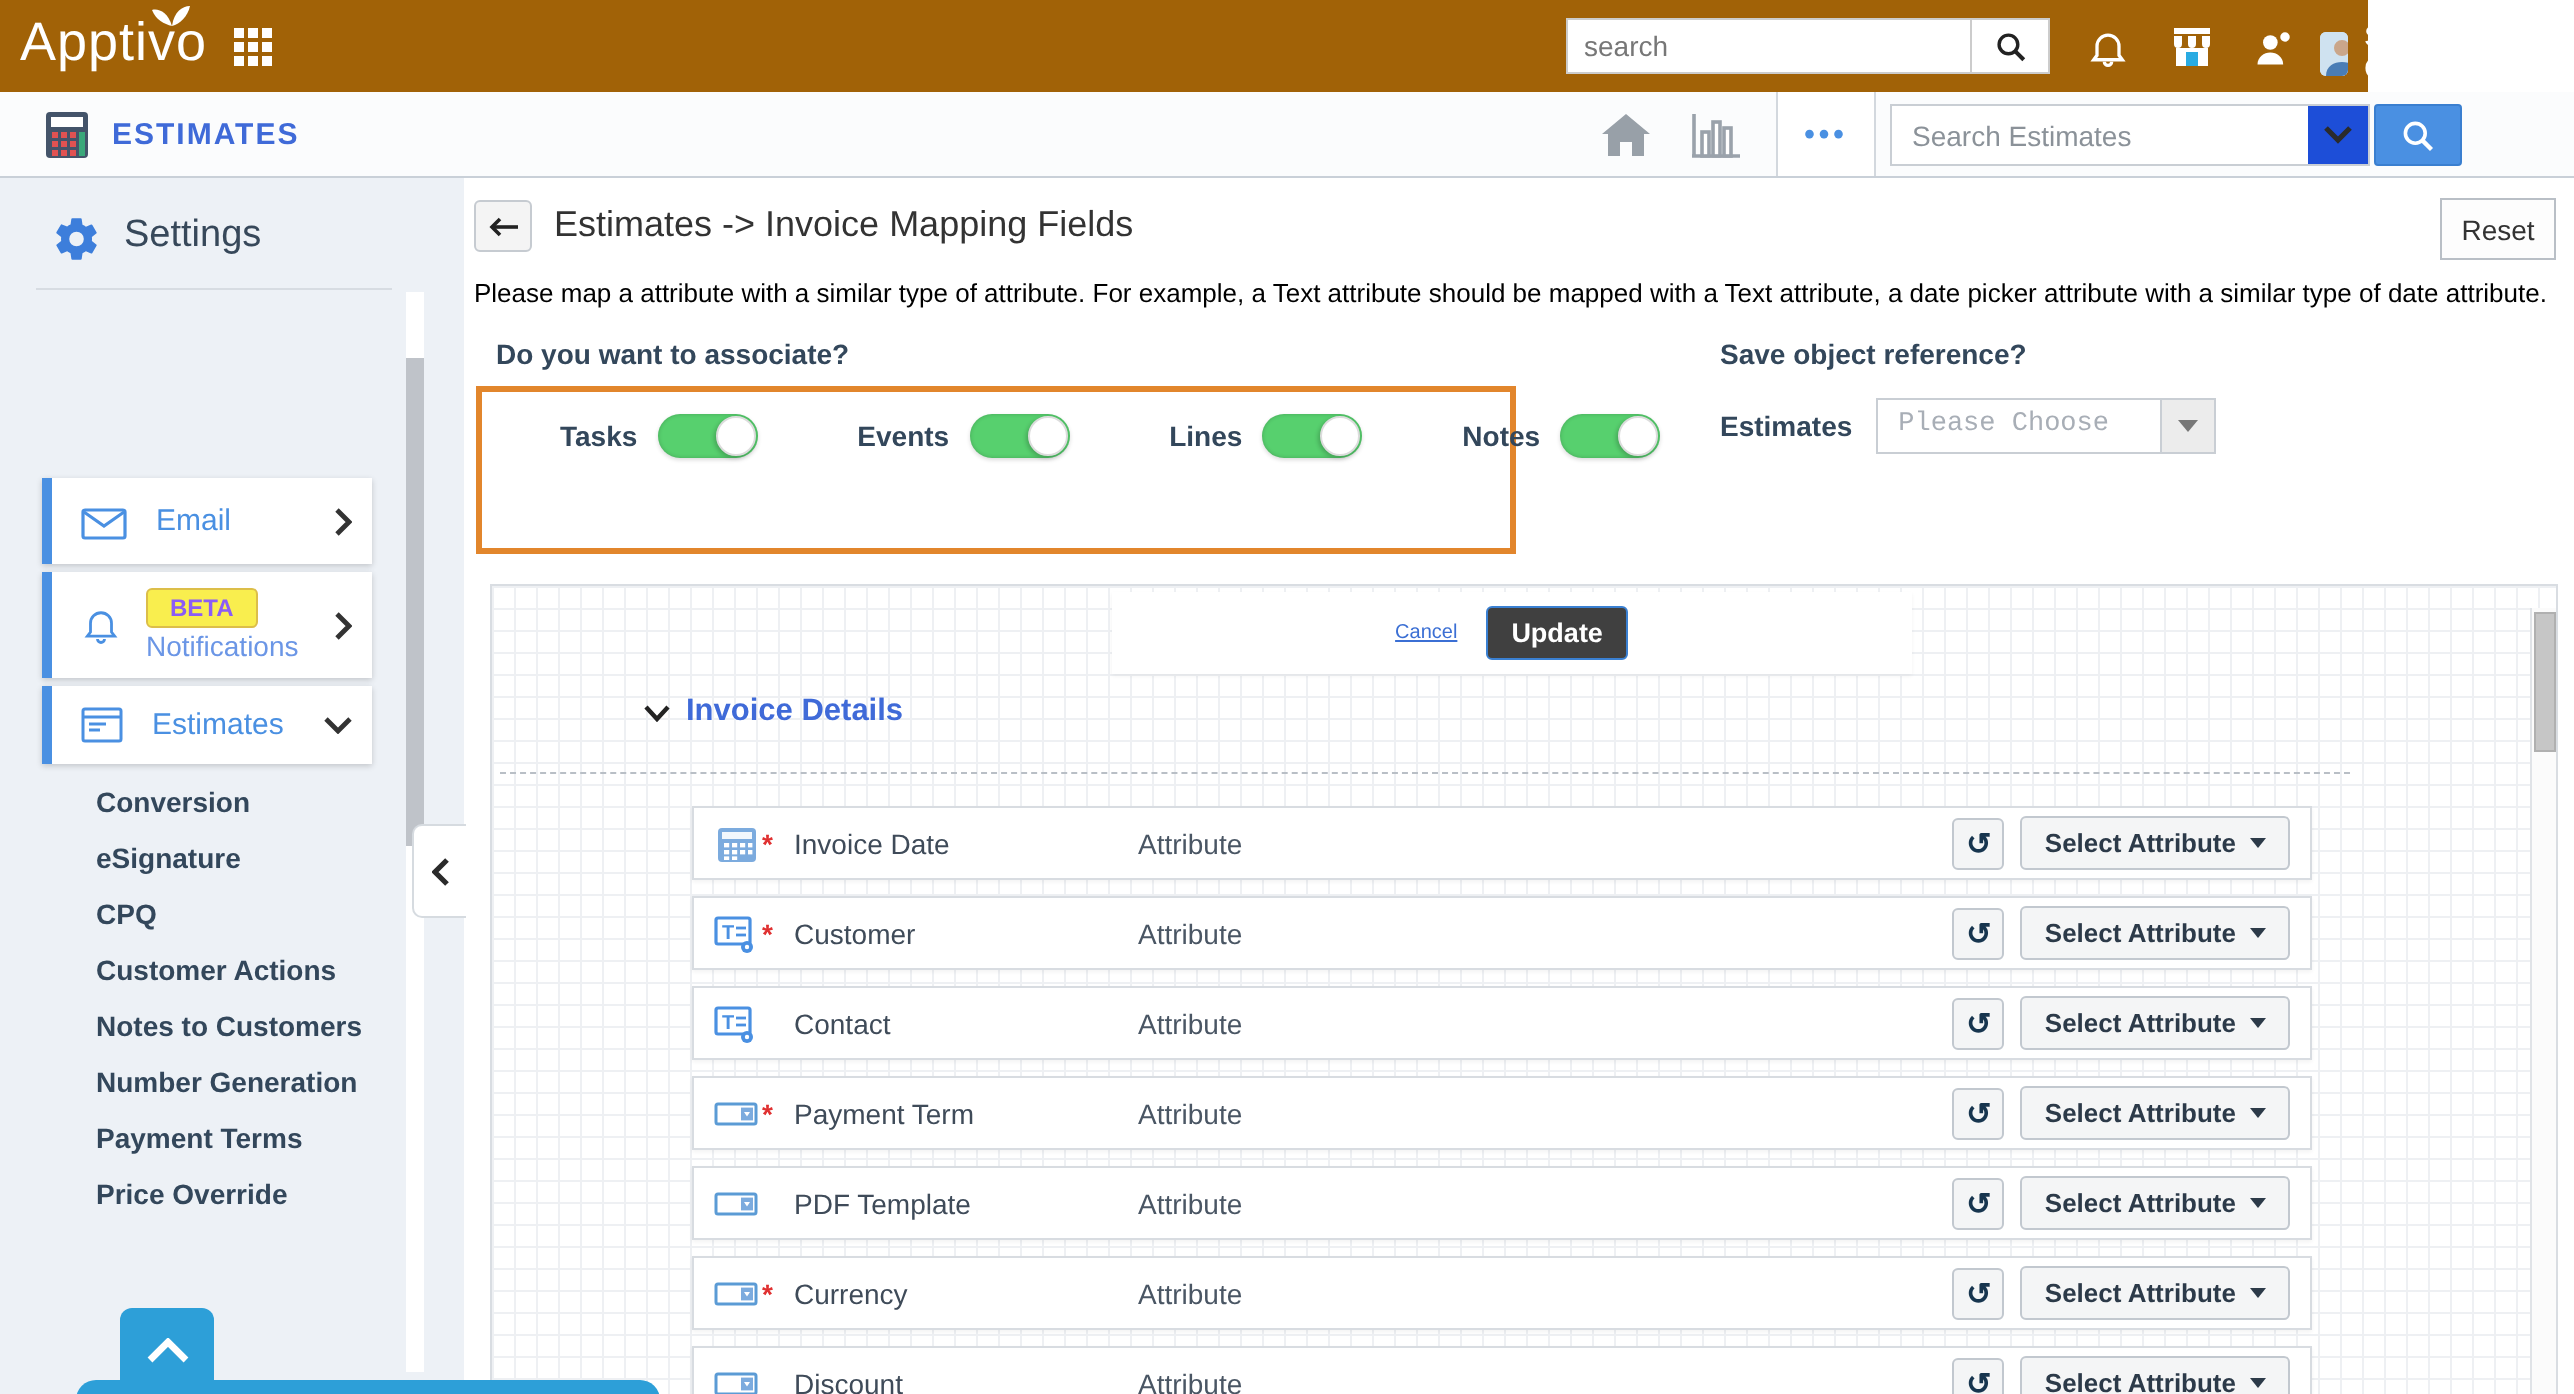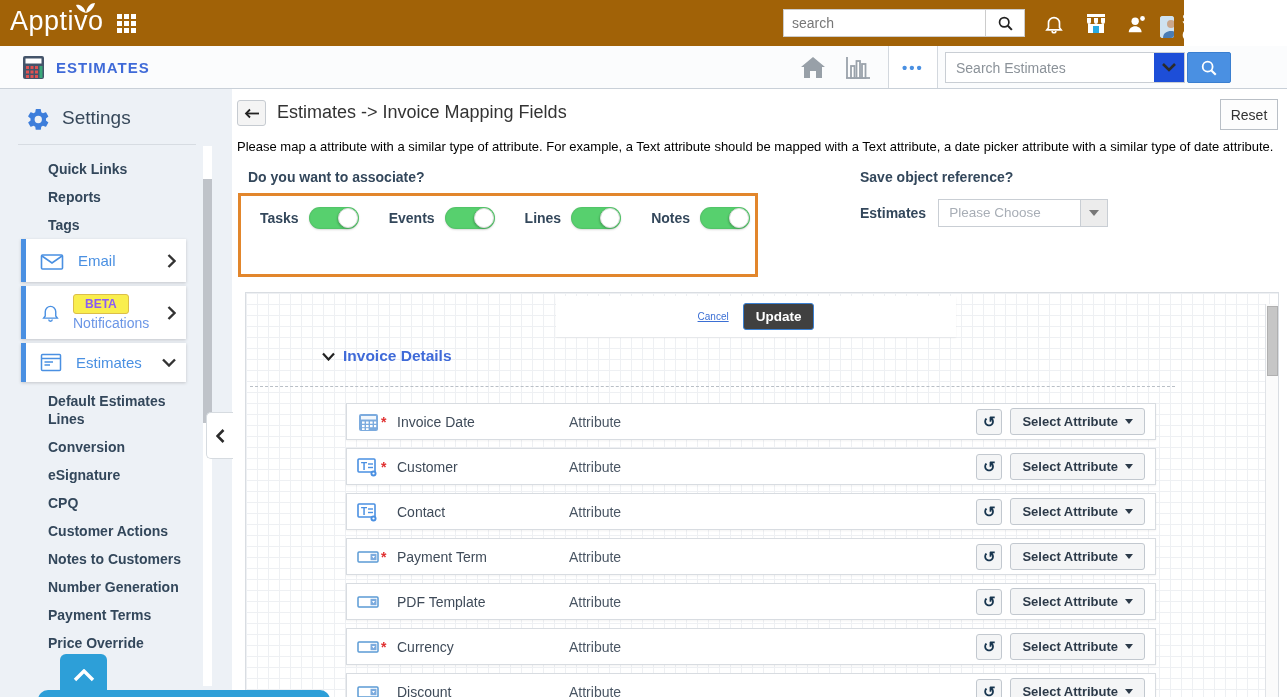--- a/index.html
+++ b/index.html
@@ -73,28 +73,28 @@
   .description { position:absolute; left:237px; top:139px; width:1045px; font-size:13px; color:#000000; }
 
   .sect-q { position:absolute; font-size:14px; font-weight:bold; color:#33475b; }
   #associate-q { left:248px; top:169px; }
   #save-q { left:860px; top:169px; }
 
   .orange-box { position:absolute; left:238px; top:193px; width:520px; height:84px; border:3px solid #e2862c; background:#fff; padding:11px 0 0 19px; }
   .toggle-row { display:flex; align-items:center; gap:30px; }
   .toggle-row + .toggle-row { margin-top:18px; }
   .toggle-item { display:flex; align-items:center; gap:10px; }
-  .toggle-item .tlabel { font-size:14px; font-weight:bold; color:#33475b; }
+  .toggle-item .tlabel { font-size:14px; font-weight:bold; color:#33475b;margin-left:20px; }
   .switch { position:relative; width:50px; height:22px; border-radius:11px; background:#57d06e; box-shadow:inset 0 0 2px rgba(0,0,0,.2), 0 1px 2px rgba(0,0,0,.15); cursor:pointer; }
   .switch .knob { position:absolute; right:1px; top:1px; width:20px; height:20px; border-radius:50%;
     background:#fff; border:1px solid #dcdcdc; box-shadow:-1px 1px 2px rgba(0,0,0,.2); }
 
   .save-row { position:absolute; left:860px; top:199px; display:flex; align-items:center; gap:12px; }
   .save-row .olabel { font-size:14px; font-weight:bold; color:#33475b; }
-  .dropdown { display:flex; width:170px; height:28px; border:1px solid #c9ced4; background:#fff; cursor:pointer; }
+  .dropdown { display:flex; width:170px; height:28px; border:1px solid #c9ced4; background:#fff; cursor:pointer;font-family:Liberation Mono, monospace; }
   .dropdown .dval { flex:1; padding:0 10px; line-height:26px; font-size:13.5px; color:#a8aeb6; }
   .dropdown .darrow { width:27px; background:#ececec; border-left:1px solid #c9ced4; display:flex; align-items:center; justify-content:center; }
   .tri-down { width:0; height:0; border-left:5px solid transparent; border-right:5px solid transparent; border-top:6px solid #777; }
 
   
   #grid-area { position:absolute; left:245px; top:292px; width:1034px; height:405px; background:#fff;
     border:1px solid #d9dde2; border-bottom:none; overflow:hidden;
     background-image:linear-gradient(#eef0f3 1px, transparent 1px), linear-gradient(90deg, #eef0f3 1px, transparent 1px);
     background-size:11px 11px; }
   .update-card { position:absolute; left:310px; top:3px; width:400px; height:41px; background:#fff;
@@ -249,27 +249,20 @@
 
   <div id="sidebar">
     <div class="settings-hd">
       <svg width="25" height="25" viewBox="0 0 24 24" fill="#3d7edb">
           <path d="M19.14,12.94a7.07,7.07,0,0,0,.06-.94,7.07,7.07,0,0,0-.06-.94l2.11-1.65a.5.5,0,0,0,.12-.64l-2-3.46a.5.5,0,0,0-.61-.22l-2.49,1a7.31,7.31,0,0,0-1.63-.94l-.38-2.65A.49.49,0,0,0,13.77,2H9.77a.49.49,0,0,0-.49.42L8.9,5.07a7.31,7.31,0,0,0-1.63.94l-2.49-1a.5.5,0,0,0-.61.22l-2,3.46a.5.5,0,0,0,.12.64L4.4,11.06a7.07,7.07,0,0,0-.06.94,7.07,7.07,0,0,0,.06.94L2.29,14.59a.5.5,0,0,0-.12.64l2,3.46a.5.5,0,0,0,.61.22l2.49-1a7.31,7.31,0,0,0,1.63.94l.38,2.65a.49.49,0,0,0,.49.42h4a.49.49,0,0,0,.49-.42l.38-2.65a7.31,7.31,0,0,0,1.63-.94l2.49,1a.5.5,0,0,0,.61-.22l2-3.46a.5.5,0,0,0-.12-.64ZM11.77,15.5a3.5,3.5,0,1,1,3.5-3.5A3.5,3.5,0,0,1,11.77,15.5Z"></path>
         </svg>
       <span>Settings</span>
     </div>
     <div class="sb-divider"></div>
 
-    <div id="sidebar-links">
-  <div><span>Quick Links</span></div>
-
-  <div><span>Reports</span></div>
-
-  <div><span>Tags</span></div>
-</div>
 
     <div class="sb-card" id="card-email">
       <svg style="margin-left:14px" width="24" height="20" viewBox="0 0 24 20" fill="none" stroke="#4a90e2" stroke-width="1.6">
           <rect x="1.5" y="4" width="21" height="14" rx="1"></rect>
           <polyline points="2,5 12,12 22,5"></polyline>
         </svg>
       <span class="lbl" style="margin-left:14px">Email</span>
       <svg class="sb-chev" width="9" height="14" viewBox="0 0 9 14" fill="none" stroke="#333" stroke-width="2.4">
           <polyline points="1.5,1 7.5,7 1.5,13"></polyline>
         </svg>
@@ -296,21 +289,20 @@
           <line x1="4.5" y1="9" x2="13" y2="9"></line>
           <line x1="4.5" y1="12" x2="10" y2="12"></line>
         </svg>
       <span class="lbl" style="margin-left:14px">Estimates</span>
       <svg class="sb-chev" width="14" height="9" viewBox="0 0 14 9" fill="none" stroke="#333" stroke-width="2.4">
           <polyline points="1,1.5 7,7.5 13,1.5"></polyline>
         </svg>
     </div>
 
     <div id="estimates-items">
-  <div><span>Default Estimates Lines</span></div>
 
   <div><span>Conversion</span></div>
 
   <div><span>eSignature</span></div>
 
   <div><span>CPQ</span></div>
 
   <div><span>Customer Actions</span></div>
 
   <div><span>Notes to Customers</span></div>

